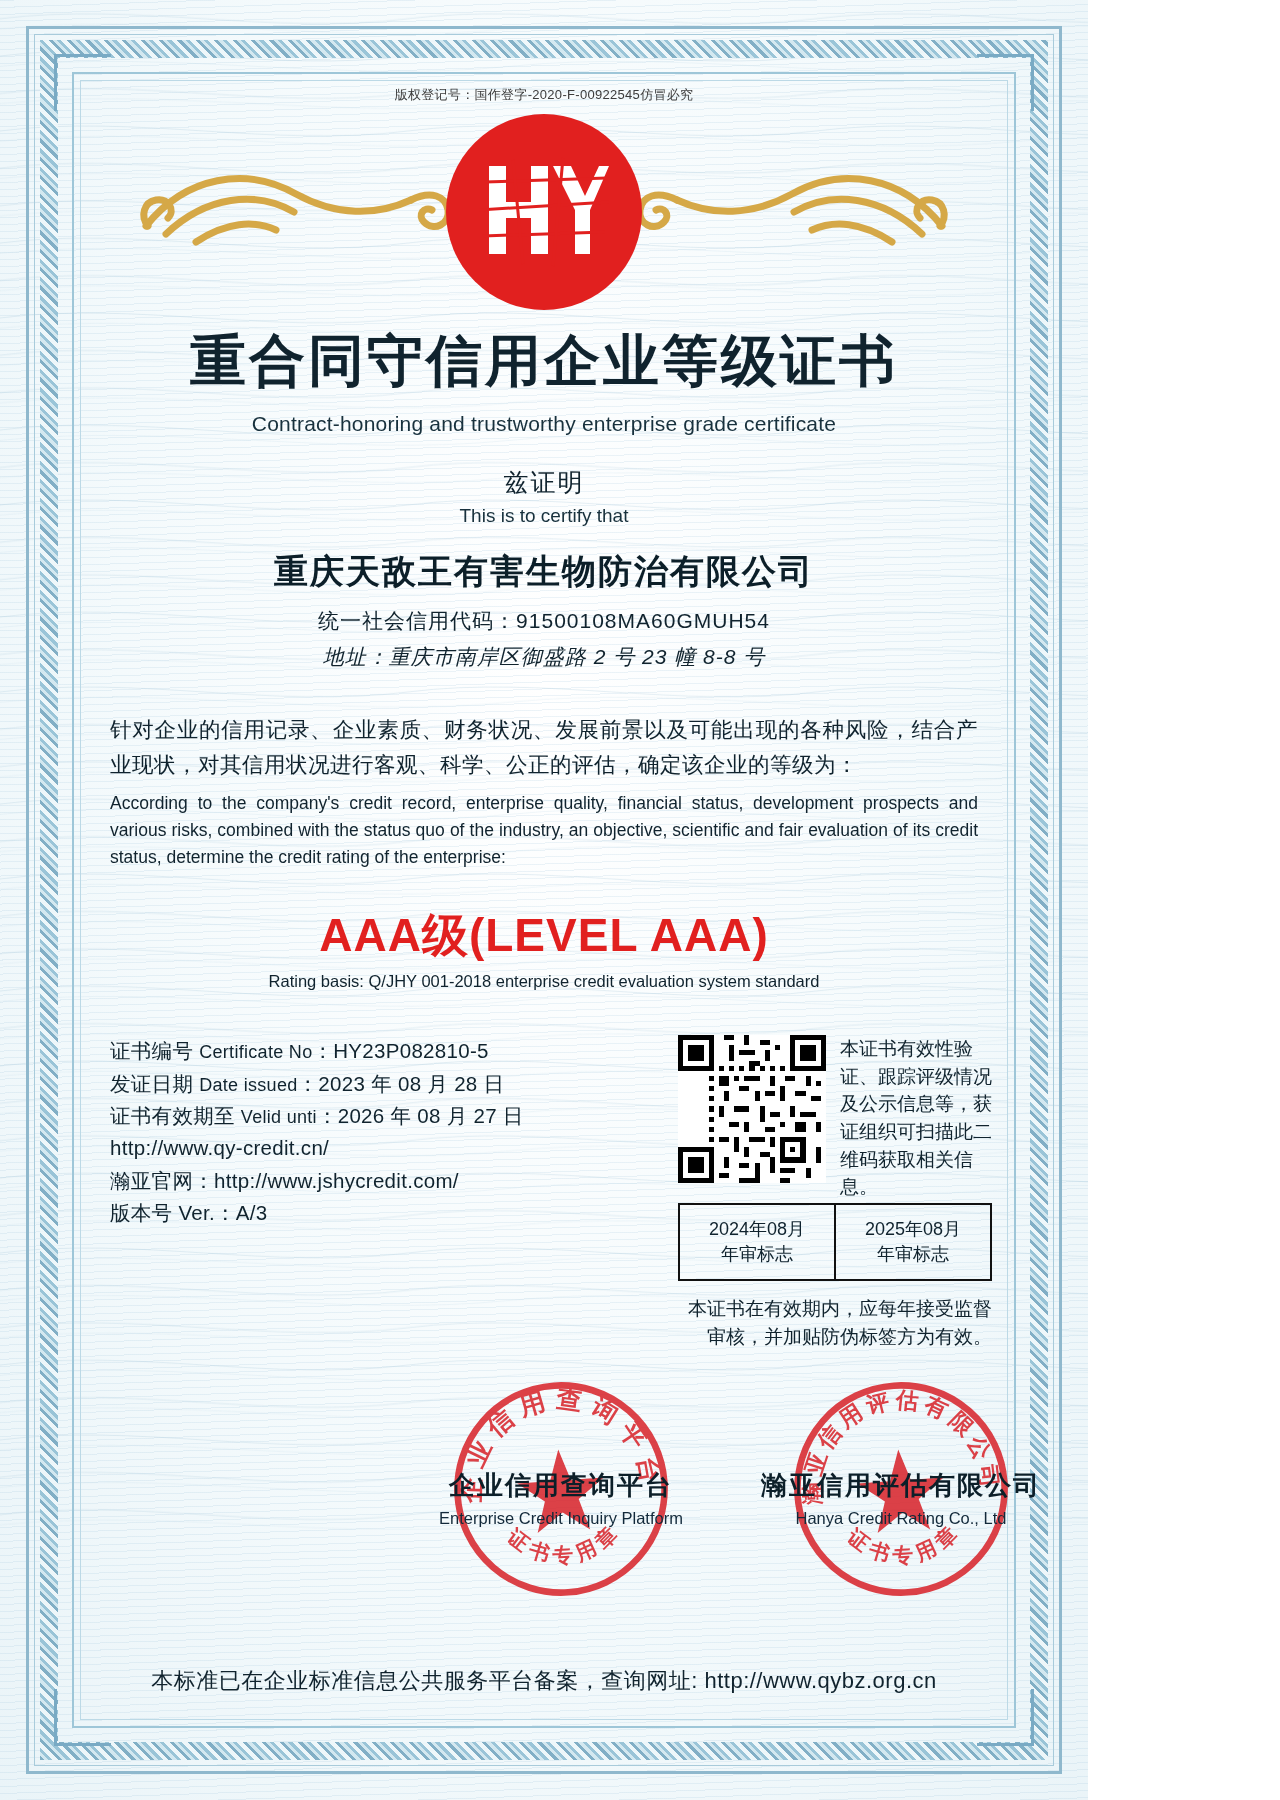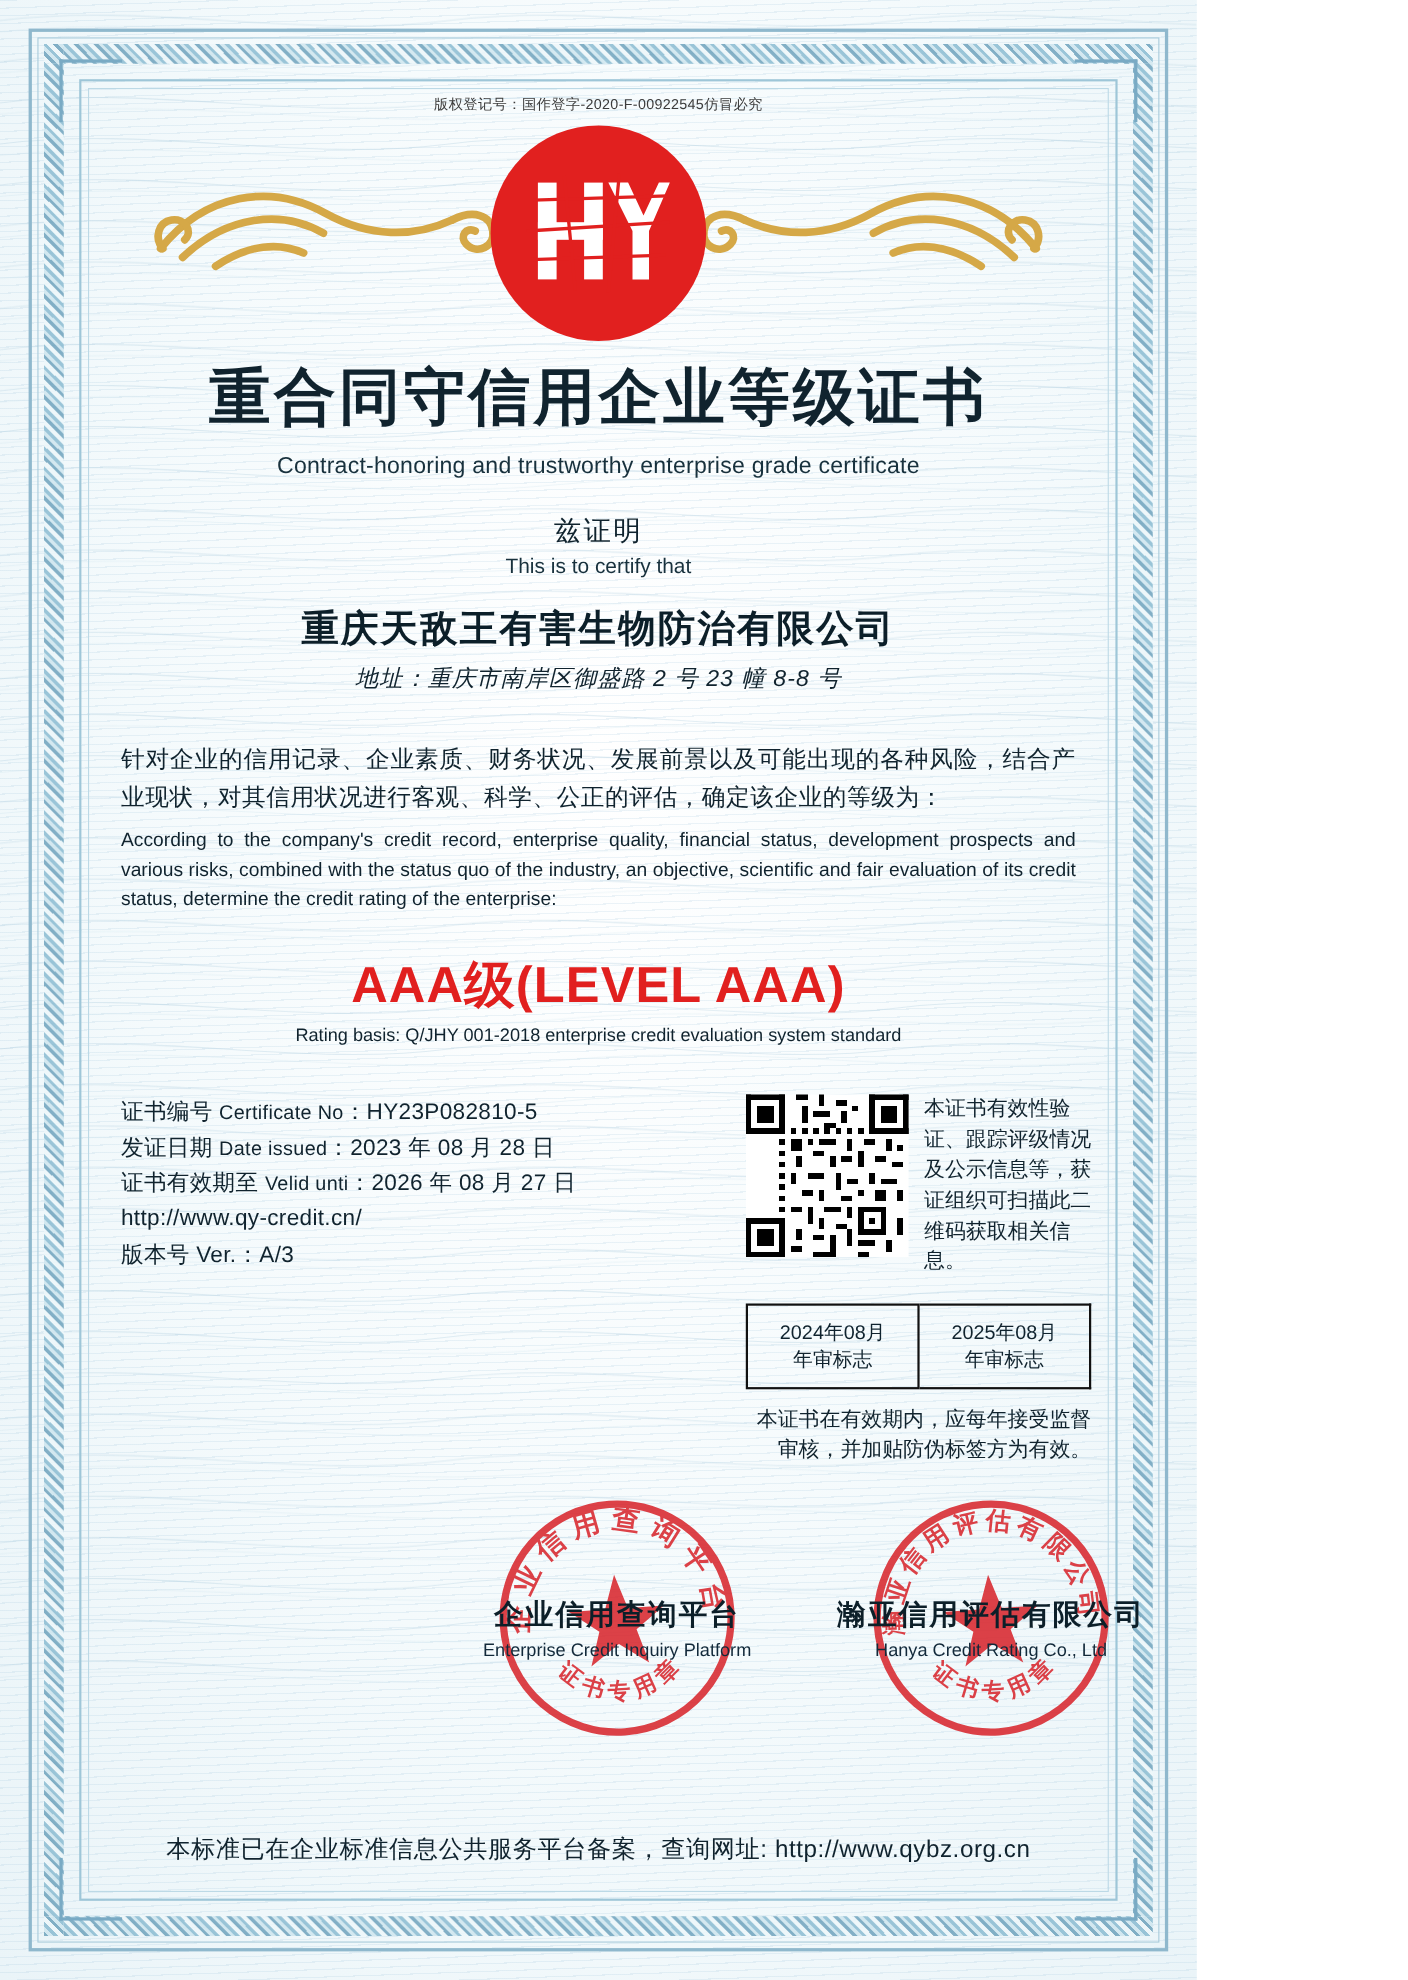--- a/index.html
+++ b/index.html
@@ -255,21 +255,21 @@
   }
   .qr-note {
     margin-left: 14px;
     font-size: 19px;
     line-height: 1.45;
     color: #10232e;
     text-align: left;
   }
   .stamp-boxes {
     display: flex;
-    margin-top: 24px;
+    margin-top: 2px;
     gap: 0;
   }
   .stamp-box {
     flex: 1;
     border: 2px solid #111;
     height: 74px;
     display: flex;
     flex-direction: column;
     align-items: center;
     justify-content: center;
@@ -406,20 +406,21 @@
       </div>
     </div>
 
     <div class="title-cn">重合同守信用企业等级证书</div>
     <div class="title-en">Contract-honoring and trustworthy enterprise grade certificate</div>
 
     <div class="certify-cn">兹证明</div>
     <div class="certify-en">This is to certify that</div>
 
     <div class="company-name">重庆天敌王有害生物防治有限公司</div>
+    <div class="code-line">统一社会信用代码：91500108MA60GMUH54</div>
     <div class="addr-line">地址：重庆市南岸区御盛路 2 号 23 幢 8-8 号</div>
 
     <div class="body-block">
       <div class="body-cn">针对企业的信用记录、企业素质、财务状况、发展前景以及可能出现的各种风险，结合产业现状，对其信用状况进行客观、科学、公正的评估，确定该企业的等级为：</div>
       <div class="body-en">According to the company's credit record, enterprise quality, financial status, development prospects and various risks, combined with the status quo of the industry, an objective, scientific and fair evaluation of its credit status, determine the credit rating of the enterprise:</div>
     </div>
 
     <div class="level">AAA级(LEVEL AAA)</div>
 
     <div class="basis-en">Rating basis: Q/JHY 001-2018 enterprise credit evaluation system standard</div>
@@ -433,20 +434,21 @@
         </div>
         <div>
           <span>发证日期</span>
           <span class="small-en">Date issued</span><span>：2023 年 08 月 28 日</span>
         </div>
         <div>
           <span>证书有效期至</span>
           <span class="small-en">Velid unti</span><span>：2026 年 08 月 27 日</span>
         </div>
         <div>http://www.qy-credit.cn/</div>
+        <div>瀚亚官网：http://www.jshycredit.com/</div>
         <div>版本号 Ver.：A/3</div>
       </div>
 
       <div class="detail-right">
         <div class="qr-row">
           <svg class="qr" viewBox="0 0 29 29" shape-rendering="crispEdges" xmlns="http://www.w3.org/2000/svg">
             <rect width="29" height="29" fill="#ffffff"></rect>
             <g fill="#000000">
 
               <rect x="0" y="0" width="7" height="1"></rect>

